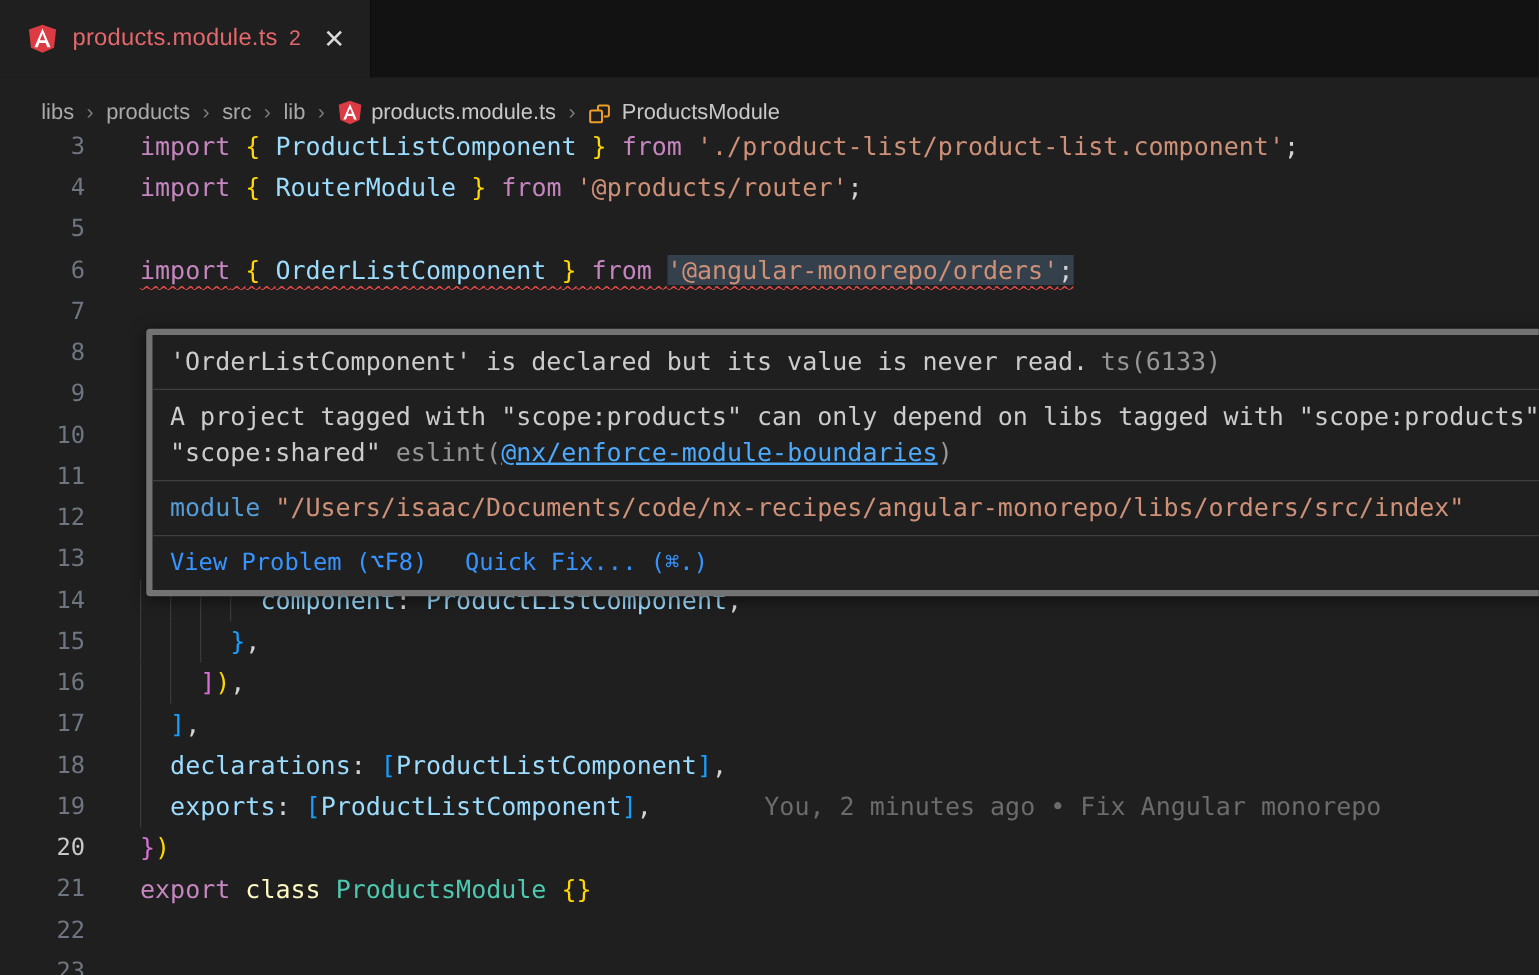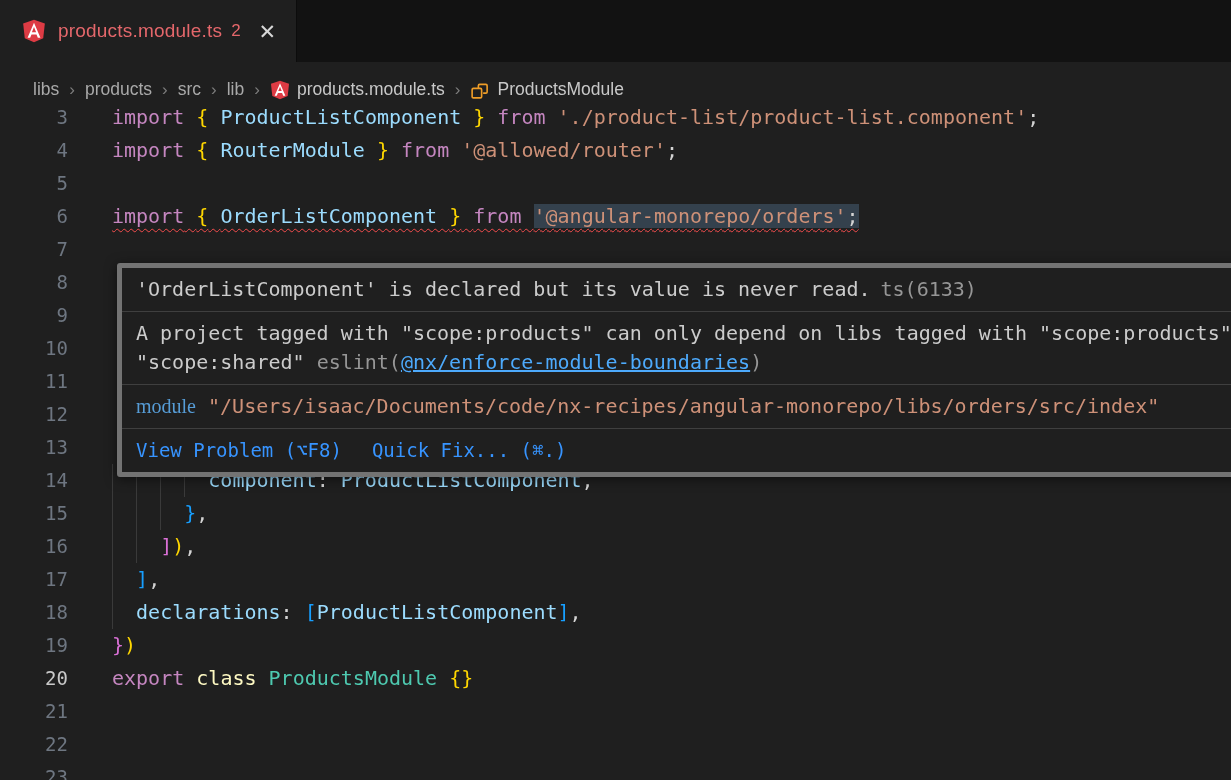--- a/index.html
+++ b/index.html
@@ -52,21 +52,21 @@
   
   .hover { position:absolute; left:117px; top:163px; width:1189px; background:#1f1f1f;
            border:5px solid #737373; border-radius:3px; box-shadow:0 2px 12px rgba(0,0,0,.55);
            z-index:5; font-size:20px; }
   .hover-sec { padding:7px 14px; line-height:29px; border-bottom:1px solid #3f3f3f; overflow-wrap:break-word; }
   .hover-status { display:flex; gap:30px; padding:7px 14px; line-height:29px; font-size:19px; }
   .src { color:#969696; }
   .src-gap { margin-left:10px; }
   .link { color:#4daafc; text-decoration:underline; cursor:pointer; }
   .action { color:#3794ff; text-decoration:none; cursor:pointer; }
-  .kwmod { color:#569cd6;font-family:Liberation Serif, serif; }
+  .kwmod { color:#569cd6; }
   .path { color:#ce9178; }
 </style>
 </head>
 <body>
 
 <div class="tabbar">
   <div class="tab">
     <svg class="tab-icon" viewBox="0 0 250 250">
       <polygon fill="#dd3b44" points="125,8 238,48 221,200 125,242 29,200 12,48"></polygon>
       <path fill="#ffffff" d="M125,40 L58,196 h27 l14,-35 h52 l14,35 h27 Z M147,138 h-44 l22,-54 Z"></path>
@@ -118,35 +118,36 @@
       <div class="ln">17</div>
       <div class="ln">18</div>
       <div class="ln">19</div>
       <div class="ln active">20</div>
       <div class="ln">21</div>
       <div class="ln">22</div>
       <div class="ln">23</div>
     </div>
   <div class="code">
       <div class="code-line"><span class="kw">import</span><span class="pl"> </span><span class="b1">{</span><span class="pl"> </span><span class="imp">ProductListComponent</span><span class="pl"> </span><span class="b1">}</span><span class="pl"> </span><span class="kw">from</span><span class="pl"> </span><span class="str">'./product-list/product-list.component'</span><span class="pl">;</span></div>
-      <div class="code-line"><span class="kw">import</span><span class="pl"> </span><span class="b1">{</span><span class="pl"> </span><span class="imp">RouterModule</span><span class="pl"> </span><span class="b1">}</span><span class="pl"> </span><span class="kw">from</span><span class="pl"> </span><span class="str">'@allowed/router'</span><span class="pl">;</span></div>
+      <div class="code-line"><span class="kw">import</span><span class="pl"> </span><span class="b1">{</span><span class="pl"> </span><span class="imp">RouterModule</span><span class="pl"> </span><span class="b1">}</span><span class="pl"> </span><span class="kw">from</span><span class="pl"> </span><span class="str">'@products/router'</span><span class="pl">;</span></div>
       <div class="code-line"></div>
       <div class="code-line"><span class="kw sq">import</span><span class="pl sq"> </span><span class="b1 sq">{</span><span class="pl sq"> </span><span class="imp sq">OrderListComponent</span><span class="pl sq"> </span><span class="b1 sq">}</span><span class="pl sq"> </span><span class="kw sq">from</span><span class="pl sq"> </span><span class="str sq hl">'@angular-monorepo/orders'</span><span class="pl sq hl">;</span></div>
       <div class="code-line"></div>
       <div class="code-line"></div>
       <div class="code-line"></div>
       <div class="code-line"></div>
       <div class="code-line"></div>
       <div class="code-line"></div>
       <div class="code-line"></div>
       <div class="code-line"><span class="ind">  </span><span class="ind">  </span><span class="ind">  </span><span class="ind">  </span><span class="id">component</span><span class="pl">: </span><span class="imp">ProductListComponent</span><span class="pl">,</span></div>
       <div class="code-line"><span class="ind">  </span><span class="ind">  </span><span class="ind">  </span><span class="b3">}</span><span class="pl">,</span></div>
       <div class="code-line"><span class="ind">  </span><span class="ind">  </span><span class="b2">]</span><span class="b1">)</span><span class="pl">,</span></div>
       <div class="code-line"><span class="ind">  </span><span class="b3">]</span><span class="pl">,</span></div>
       <div class="code-line"><span class="ind">  </span><span class="id">declarations</span><span class="pl">: </span><span class="b3">[</span><span class="imp">ProductListComponent</span><span class="b3">]</span><span class="pl">,</span></div>
+      <div class="code-line"><span class="ind">  </span><span class="id">exports</span><span class="pl">: </span><span class="b3">[</span><span class="imp">ProductListComponent</span><span class="b3">]</span><span class="pl">,</span><span class="blame">You, 2 minutes ago • Fix Angular monorepo</span></div>
       <div class="code-line"><span class="b2">}</span><span class="b1">)</span></div>
       <div class="code-line"><span class="kw">export</span><span class="pl"> </span><span class="kw2">class</span><span class="pl"> </span><span class="cls">ProductsModule</span><span class="pl"> </span><span class="b1">{}</span></div>
       <div class="code-line"></div>
     </div>
 
   <div class="hover">
     <div class="hover-sec">
       <span>'OrderListComponent' is declared but its value is never read.</span><span class="src src-gap">ts(6133)</span>
     </div>
     <div class="hover-sec">

